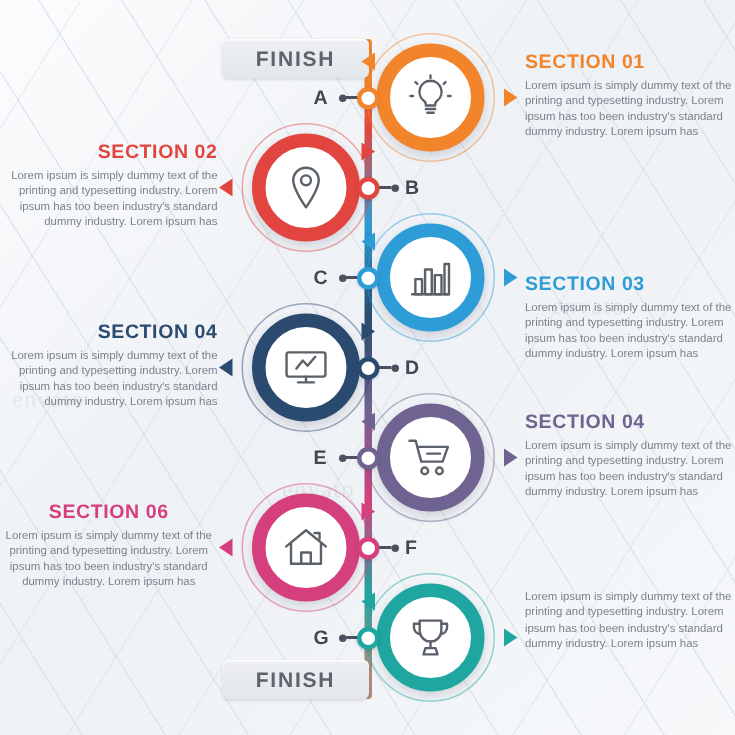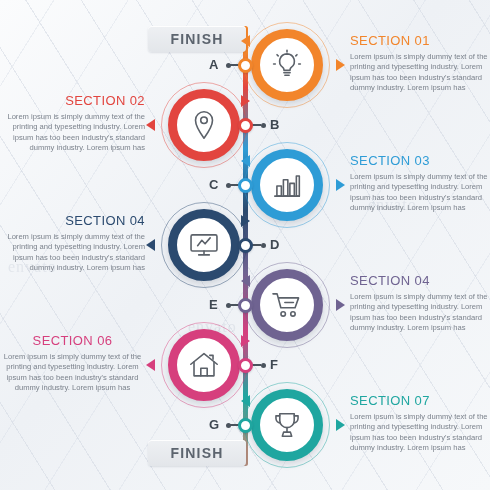--- a/index.html
+++ b/index.html
@@ -73,21 +73,21 @@
     z-index:3;
   }
   .circ .ico{width:34px;height:34px;display:block;}
   .circ .ico svg{width:100%;height:100%;display:block;}
 
   .arrowhead{position:absolute;z-index:5;width:0;height:0;}
 
   
   .txt{position:absolute;width:140px;z-index:2;}
   .txt h3{
-    margin:0 0 4px 0;font-size:13px;font-weight:normal;letter-spacing:.4px;
+    margin:0 0 4px 0;font-size:13px;font-weight:bold;letter-spacing:.4px;
   }
   .txt p{
     margin:0;font-size:7.6px;line-height:10.4px;color:#7b828c;
   }
   .txt.right{text-align:left;}
   .txt.left{text-align:right;}
 
   .tri{position:absolute;width:0;height:0;z-index:3;}
 
   .wm{
@@ -165,21 +165,21 @@
             <rect x="24.8" y="7.5" width="2.8" height="19"></rect>
           </svg>
         </span>
       </div>
       <div class="arrowhead" style="left: 241px; top: 155px; border-top: 6px solid transparent; border-bottom: 6px solid transparent; border-right: 9px solid rgb(46, 156, 214);"></div>
       <div class="node" style="top: 177.5px; border-color: rgb(46, 156, 214);"></div>
       <div class="leader" style="top: 184px; left: 230px; width: 9px;"></div>
       <div class="leaddot" style="top: 182.5px; left: 226px;"></div>
       <div class="letter" style="top: 177px; left: 209px;">C</div>
       <div class="txt right" style="top: 153px; left: 350px;">
-        <h3 style="color: rgb(46, 156, 214);">SECTION 03</h3>
+        <h3 style="color: rgb(46, 156, 214); margin-top: 28px;">SECTION 03</h3>
         <p>Lorem ipsum is simply dummy text of the printing and typesetting industry. Lorem ipsum has too been industry's standard dummy industry. Lorem ipsum has</p>
       </div>
       <div class="tri" style="top: 179px; left: 336px; border-top: 6px solid transparent; border-bottom: 6px solid transparent; border-left: 9px solid rgb(46, 156, 214);"></div>
       <div class="ring-outer" style="left: 161px; top: 202px; border-color: rgb(43, 74, 111); opacity: 0.45;"></div>
       <div class="circ" style="left: 168px; top: 209px; border: 9px solid rgb(43, 74, 111);">
         <span class="ico">
           <svg viewBox="0 0 32 32" fill="none" stroke="#5b6169" stroke-width="1.5" stroke-linecap="round" stroke-linejoin="round">
             <rect x="3.8" y="6.5" width="24.4" height="15.2" rx="1.4"></rect>
             <path d="M16 21.7v3.6M11 25.3h10"></path>
             <path d="M10 16.6l4-5 3 3.3 4.8-5.6"></path>
@@ -247,18 +247,17 @@
             <path d="M16 18.5v4.2M11.6 26.6h8.8M12.8 22.7h6.4l1.2 3.9H11.6z"></path>
           </svg>
         </span>
       </div>
       <div class="arrowhead" style="left: 241px; top: 395px; border-top: 6px solid transparent; border-bottom: 6px solid transparent; border-right: 9px solid rgb(31, 166, 160);"></div>
       <div class="node" style="top: 417.5px; border-color: rgb(31, 166, 160);"></div>
       <div class="leader" style="top: 424px; left: 230px; width: 9px;"></div>
       <div class="leaddot" style="top: 422.5px; left: 226px;"></div>
       <div class="letter" style="top: 417px; left: 209px;">G</div>
       <div class="txt right" style="top: 393px; left: 350px;">
-        <h3 style="color: rgb(31, 166, 160);">SECTION 07</h3>
         <p>Lorem ipsum is simply dummy text of the printing and typesetting industry. Lorem ipsum has too been industry's standard dummy industry. Lorem ipsum has</p>
       </div>
       <div class="tri" style="top: 419px; left: 336px; border-top: 6px solid transparent; border-bottom: 6px solid transparent; border-left: 9px solid rgb(31, 166, 160);"></div>
     </div>
 </div>
 
 </body></html>

